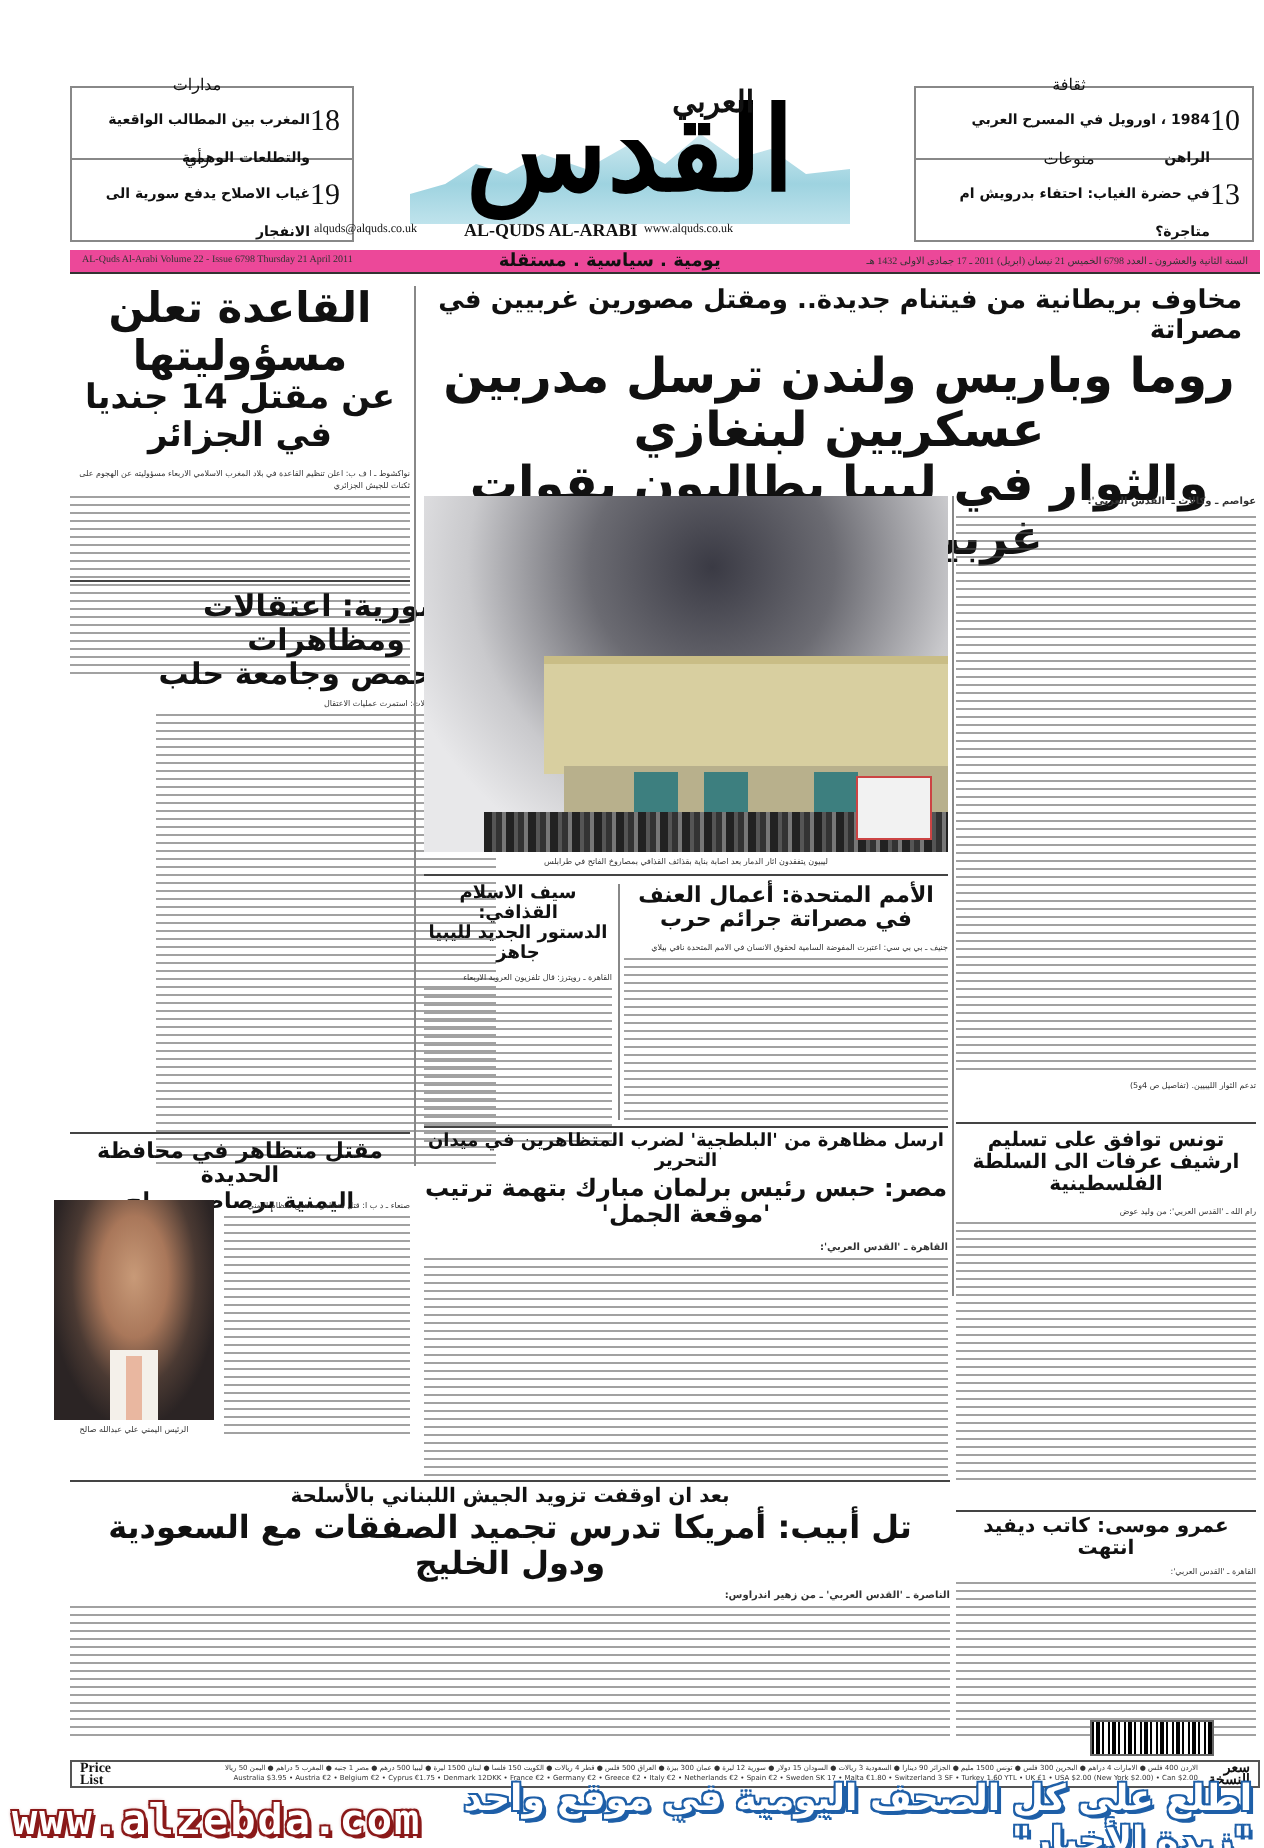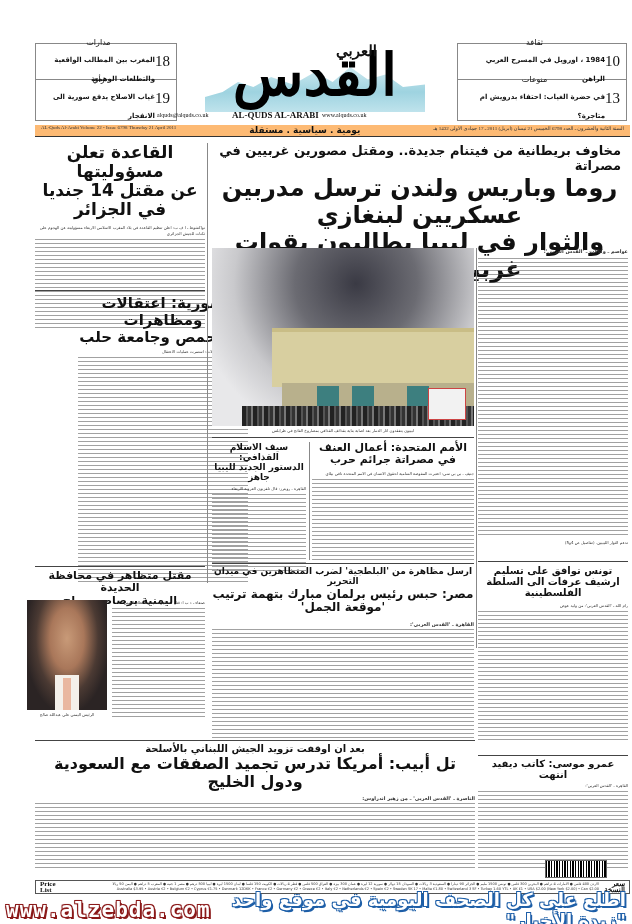--- a/index.html
+++ b/index.html
@@ -10,21 +10,21 @@
   .teaser{display:flex;align-items:center;justify-content:space-between;padding:2px 6px;box-sizing:border-box;height:36px;}
   .teaser .cat{font-size:8px;text-align:center;display:block;}
   .teaser .ttl{font-size:7px;font-weight:bold;}
   .teaser .pg{font-family:"Liberation Serif",serif;font-size:15px;}
   .logo-wrap{left:205px;top:40px;width:220px;height:80px;}
   .sky{position:absolute;left:0;top:22px;width:220px;height:50px;background:linear-gradient(180deg,#d9eef3 0%,#9ed3e0 60%,#bfe3ec 100%);clip-path:polygon(0 70%,8% 60%,15% 40%,22% 50%,30% 30%,40% 45%,50% 20%,58% 40%,66% 10%,74% 35%,82% 25%,90% 50%,100% 45%,100% 100%,0 100%);}
   .logo-text{position:absolute;left:0;top:0;width:220px;text-align:center;font-family:"DejaVu Serif",serif;font-size:58px;font-weight:bold;line-height:70px;color:#000000;}
   .logo-sub{position:absolute;right:48px;top:2px;font-family:"DejaVu Serif",serif;font-size:15px;font-weight:bold;}
   .mast-en{font-family:"Liberation Serif",serif;font-size:9px;font-weight:bold;}
   .small-en{font-family:"Liberation Serif",serif;font-size:6px;}
-  .dateline{left:35px;top:125px;width:595px;height:12px;background:#fdba74;border-bottom:1px solid #333;display:flex;justify-content:space-between;padding:0 6px;box-sizing:border-box;}
+  .dateline{left:35px;top:125px;width:595px;height:12px;background:#ec4899;border-bottom:1px solid #333;display:flex;align-items:center;justify-content:space-between;padding:0 6px;box-sizing:border-box;}
   .dateline .tag{font-size:9px;font-weight:bold;letter-spacing:1px;}
   .dateline .meta{font-family:"Liberation Serif",serif;font-size:5px;color:#333;}
   .kicker{font-size:13px;font-weight:bold;}
   .headline{font-weight:900;line-height:1.12;font-family:"DejaVu Sans",sans-serif;}
   .body-text{font-size:4px;line-height:6px;color:#333;overflow:hidden;}
   .lines{background:repeating-linear-gradient(180deg,#555 0 1px,transparent 1px 4px);opacity:.55;}
   .vrule{position:absolute;width:1px;background:#888;}
   .hrule{position:absolute;height:1px;background:#444;}
   .photo-main{left:212px;top:248px;width:262px;height:178px;background:
     linear-gradient(180deg,rgba(40,40,50,.0) 0%,rgba(0,0,0,0) 40%),
@@ -93,21 +93,21 @@
 <div class="abs mast-en" style="left:232px;top:110px;">AL-QUDS AL-ARABI</div>
 <div class="abs small-en" style="left:322px;top:112px;">www.alquds.co.uk</div>
 
 <div class="abs dateline">
   <span class="meta">AL-Quds Al-Arabi   Volume 22 - Issue 6798 Thursday 21 April 2011</span>
   <span class="tag">يومية . سياسية . مستقلة</span>
   <span class="meta rtl">السنة الثانية والعشرون ـ العدد 6798 الخميس 21 نيسان (ابريل) 2011 ـ 17 جمادى الاولى 1432 هـ</span>
 </div>
 
 <div class="abs rtl" style="left:35px;top:143px;width:170px;">
-  <div class="headline" style="font-size:17px;text-align:center;">القاعدة تعلن مسؤوليتها</div>
+  <div class="headline" style="font-size:21px;text-align:center;">القاعدة تعلن مسؤوليتها</div>
   <div class="headline" style="font-size:17px;text-align:center;">عن مقتل 14 جنديا في الجزائر</div>
   <div class="body-text" style="margin-top:6px;">نواكشوط ـ ا ف ب: اعلن تنظيم القاعدة في بلاد المغرب الاسلامي الاربعاء مسؤوليته عن الهجوم على ثكنات للجيش الجزائري</div>
   <div class="lines" style="height:92px;margin-top:2px;"></div>
 </div>
 <div class="hrule" style="left:35px;top:290px;width:170px;"></div>
 
 <div class="abs rtl" style="left:35px;top:295px;width:170px;margin-left:43px;">
   <div class="headline" style="font-size:15px;text-align:center;">سورية: اعتقالات ومظاهرات</div>
   <div class="headline" style="font-size:15px;text-align:center;">في حمص وجامعة حلب</div>
   <div class="body-text" style="margin-top:4px;">نيقوسيا ـ دمشق ـ وكالات: استمرت عمليات الاعتقال</div>

